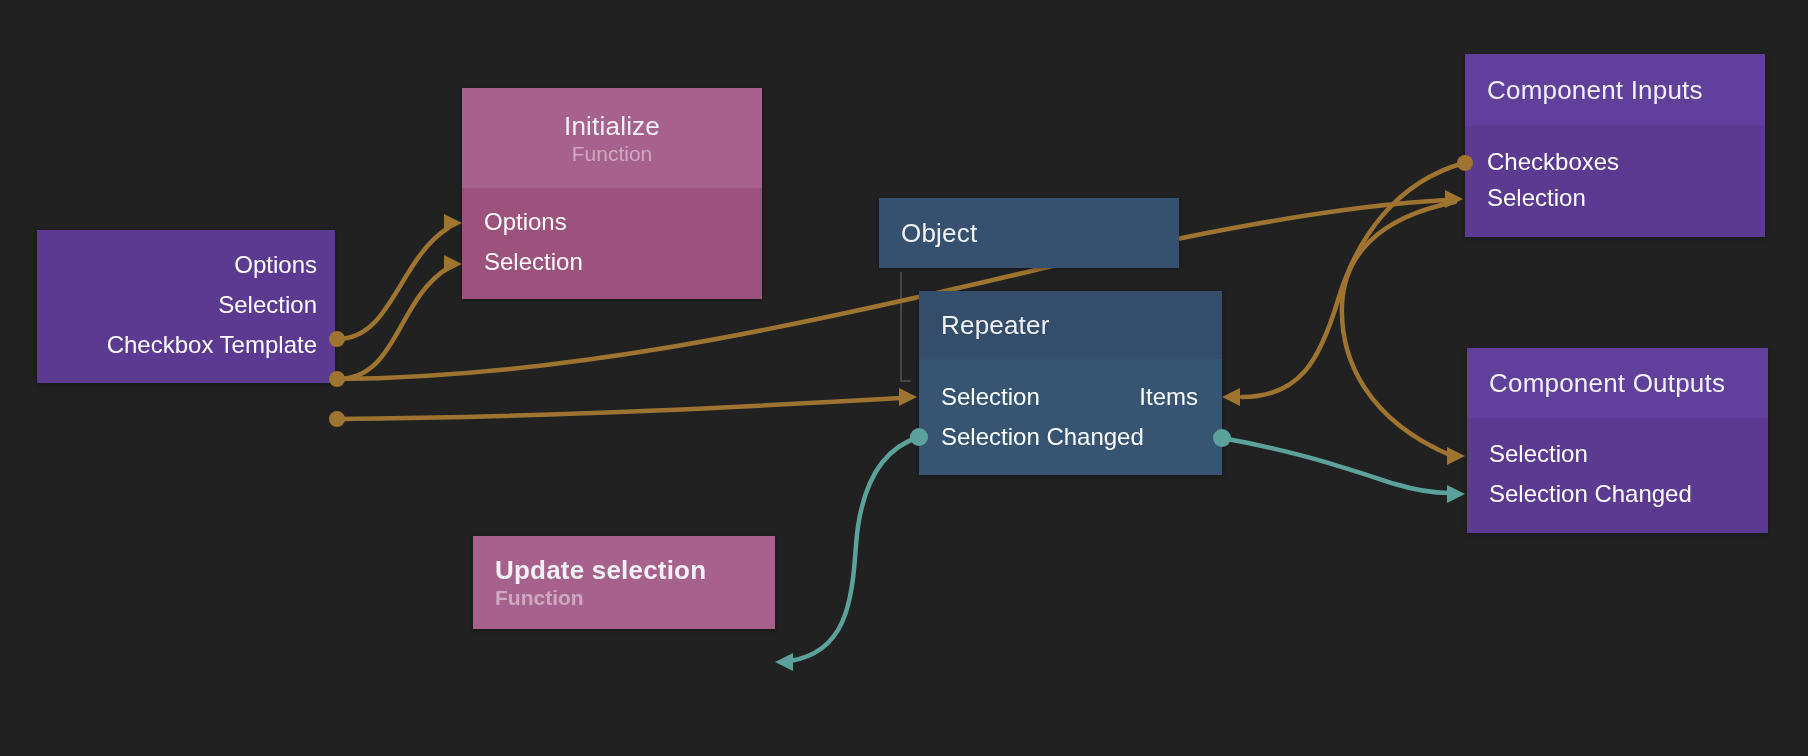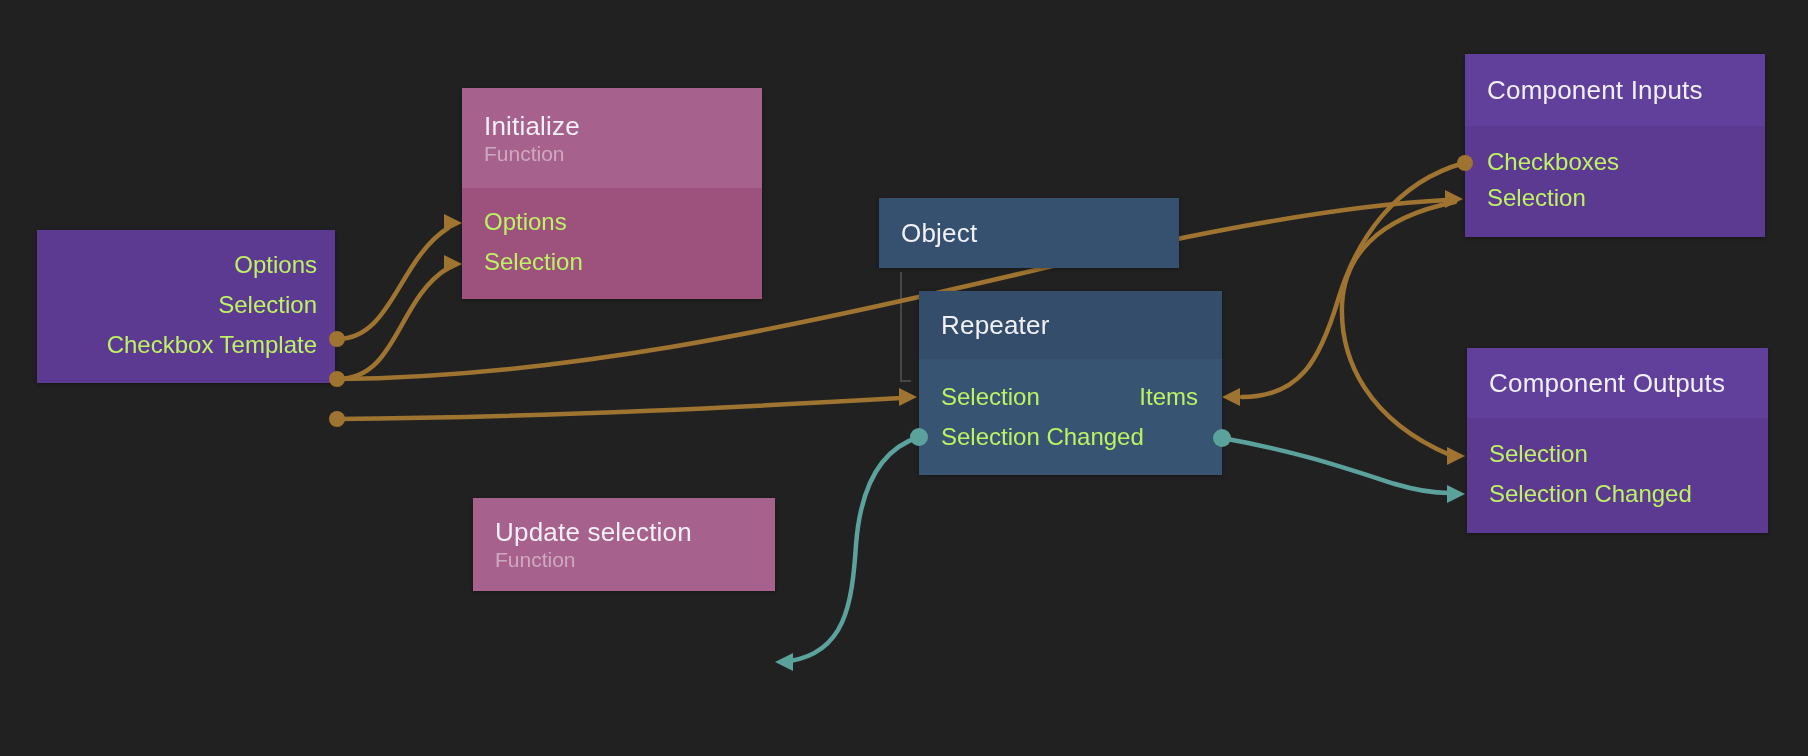--- a/index.html
+++ b/index.html
@@ -7,21 +7,21 @@
     position:relative;width:1808px;height:756px;background:#212121;
     overflow:hidden;font-family:"Liberation Sans",sans-serif;
   }
   svg.layer{position:absolute;left:0;top:0;z-index:0;}
   svg.layer.top{z-index:2;pointer-events:none;}
   .node{position:absolute;z-index:1;box-shadow:0 1px 4px rgba(0,0,0,.35);}
   .node-header{display:flex;flex-direction:column;justify-content:center;padding:0 22px;box-sizing:border-box;}
   .node-title{font-size:26px;color:#f2f0f7;letter-spacing:.2px;white-space:nowrap;}
   .node-subtitle{font-size:21px;color:rgba(255,255,255,.45);margin-top:0;white-space:nowrap;}
   .node-body{box-sizing:border-box;padding-left:22px;padding-right:18px;}
-  .prow{height:40px;display:flex;align-items:center;font-size:24px;color:#bef264;white-space:nowrap;}
+  .prow{height:40px;display:flex;align-items:center;font-size:24px;color:#ffffff;white-space:nowrap;}
   .prow.right{justify-content:flex-end;}
   .prow.spread{justify-content:space-between;}
   
   .purple .node-header{background:#61409c;}
   .purple .node-body{background:#5c3a92;}
   
   .pink .node-header{background:#a6618c;}
   .pink .node-body{background:#9c527c;}
   
   .blue .node-header{background:#334d6a;}
@@ -55,21 +55,21 @@
       <div class="prow right">
         <span>Selection</span>
         </div>
       <div class="prow right">
         <span>Checkbox Template</span>
         </div>
     </div>
   </div>
 
   <div class="node pink" style="left:462px;top:88px;width:300px;">
-    <div class="node-header" style="height:100px;">
+    <div class="node-header" style="height:100px;align-items:center;">
       <div class="node-title">Initialize</div>
       <div class="node-subtitle">Function</div>
     </div>
     <div class="node-body" style="height:111px;padding-top:14px;">
       <div class="prow">
         <span>Options</span>
         </div>
       <div class="prow">
         <span>Selection</span>
         </div>
@@ -118,21 +118,21 @@
     <div class="node-body" style="height:115px;padding-top:16px;">
       <div class="prow">
         <span>Selection</span>
         </div>
       <div class="prow">
         <span>Selection Changed</span>
         </div>
     </div>
   </div>
 
-  <div class="node pink" style="left:473px;top:498px;width:302px;">
+  <div class="node pink" style="left:473px;top:536px;width:302px;font-weight:bold;">
     <div class="node-header" style="height:93px;">
       <div class="node-title">Update selection</div>
       <div class="node-subtitle">Function</div>
     </div>
   </div>
 
   <svg class="layer top" width="1808" height="756">
     <circle cx="337" cy="339" r="8" fill="#9e7430"></circle>
     <circle cx="337" cy="379" r="8" fill="#9e7430"></circle>
     <circle cx="337" cy="419" r="8" fill="#9e7430"></circle>

